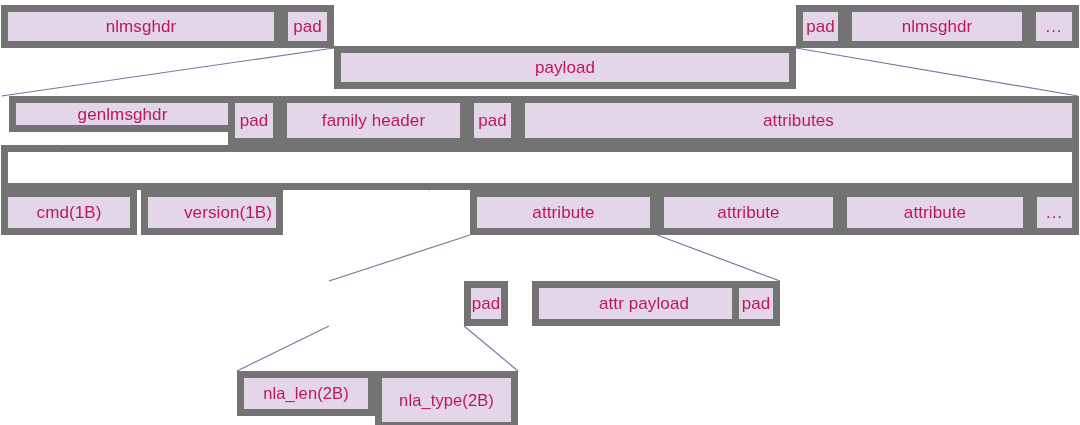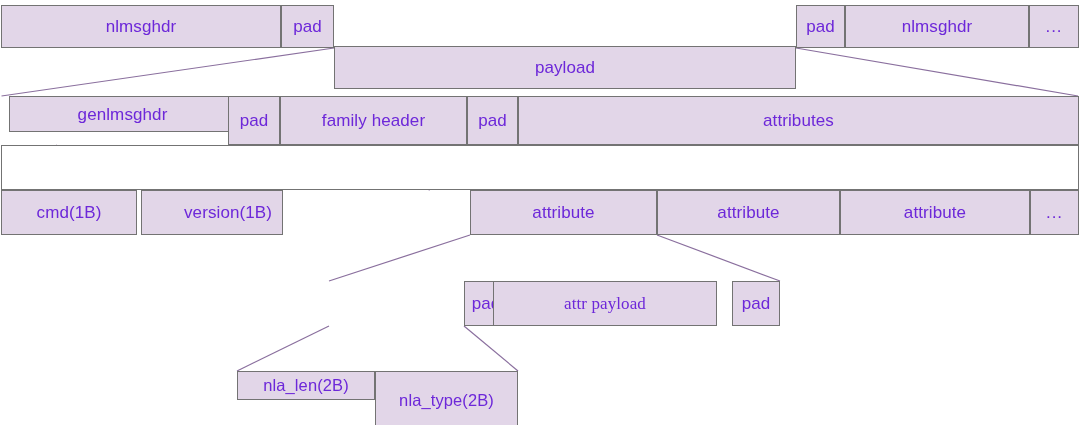--- a/index.html
+++ b/index.html
@@ -21,25 +21,25 @@
     left: 0;
     top: 0;
     width: 1080px;
     height: 425px;
     pointer-events: none;
   }
   .cell {
     position: absolute;
     box-sizing: border-box;
     background: #e2d6e8;
-    border: 1px solid #737373;
+    border: 7px solid #737373;
     display: flex;
     align-items: center;
     justify-content: center;
-    color: #6d28d9;
+    color: #be185d;
     font-size: 17px;
     line-height: 1;
     white-space: nowrap;
     letter-spacing: 0.1px;
   }
   .cell.blank {
     background: #ffffff;
   }
   .cell.ellipsis {
     font-size: 17px;
@@ -90,19 +90,19 @@
   <div class="cell blank" style="left:1px; top:145px; width:1078px; height:45px;"></div>
 
   <div class="cell" style="left:1px; top:190px; width:136px; height:45px;">cmd(1B)</div>
   <div class="cell" style="left:141px; top:190px; width:142px; height:45px;padding-left:32px;">version(1B)</div>
   <div class="cell" style="left:470px; top:190px; width:187px; height:45px;">attribute</div>
   <div class="cell" style="left:657px; top:190px; width:183px; height:45px;">attribute</div>
   <div class="cell" style="left:840px; top:190px; width:190px; height:45px;">attribute</div>
   <div class="cell ellipsis" style="left:1030px; top:190px; width:49px; height:45px;">...</div>
 
   <div class="cell" style="left:464px; top:281px; width:44px; height:45px;">pad</div>
-  <div class="cell" style="left:493px; top:281px; width:224px; height:45px;font-family:Liberation Serif, serif;">attr payload</div>
+  <div class="cell" style="left:532px; top:281px; width:224px; height:45px;">attr payload</div>
   <div class="cell" style="left:732px; top:281px; width:48px; height:45px;">pad</div>
 
-  <div class="cell small" style="left:237px; top:371px; width:138px; height:29px;">nla_len(2B)</div>
+  <div class="cell small" style="left:237px; top:371px; width:138px; height:45px;">nla_len(2B)</div>
   <div class="cell small" style="left:375px; top:371px; width:143px; height:58px;">nla_type(2B)</div>
 
 </div>
 
 </body></html>

